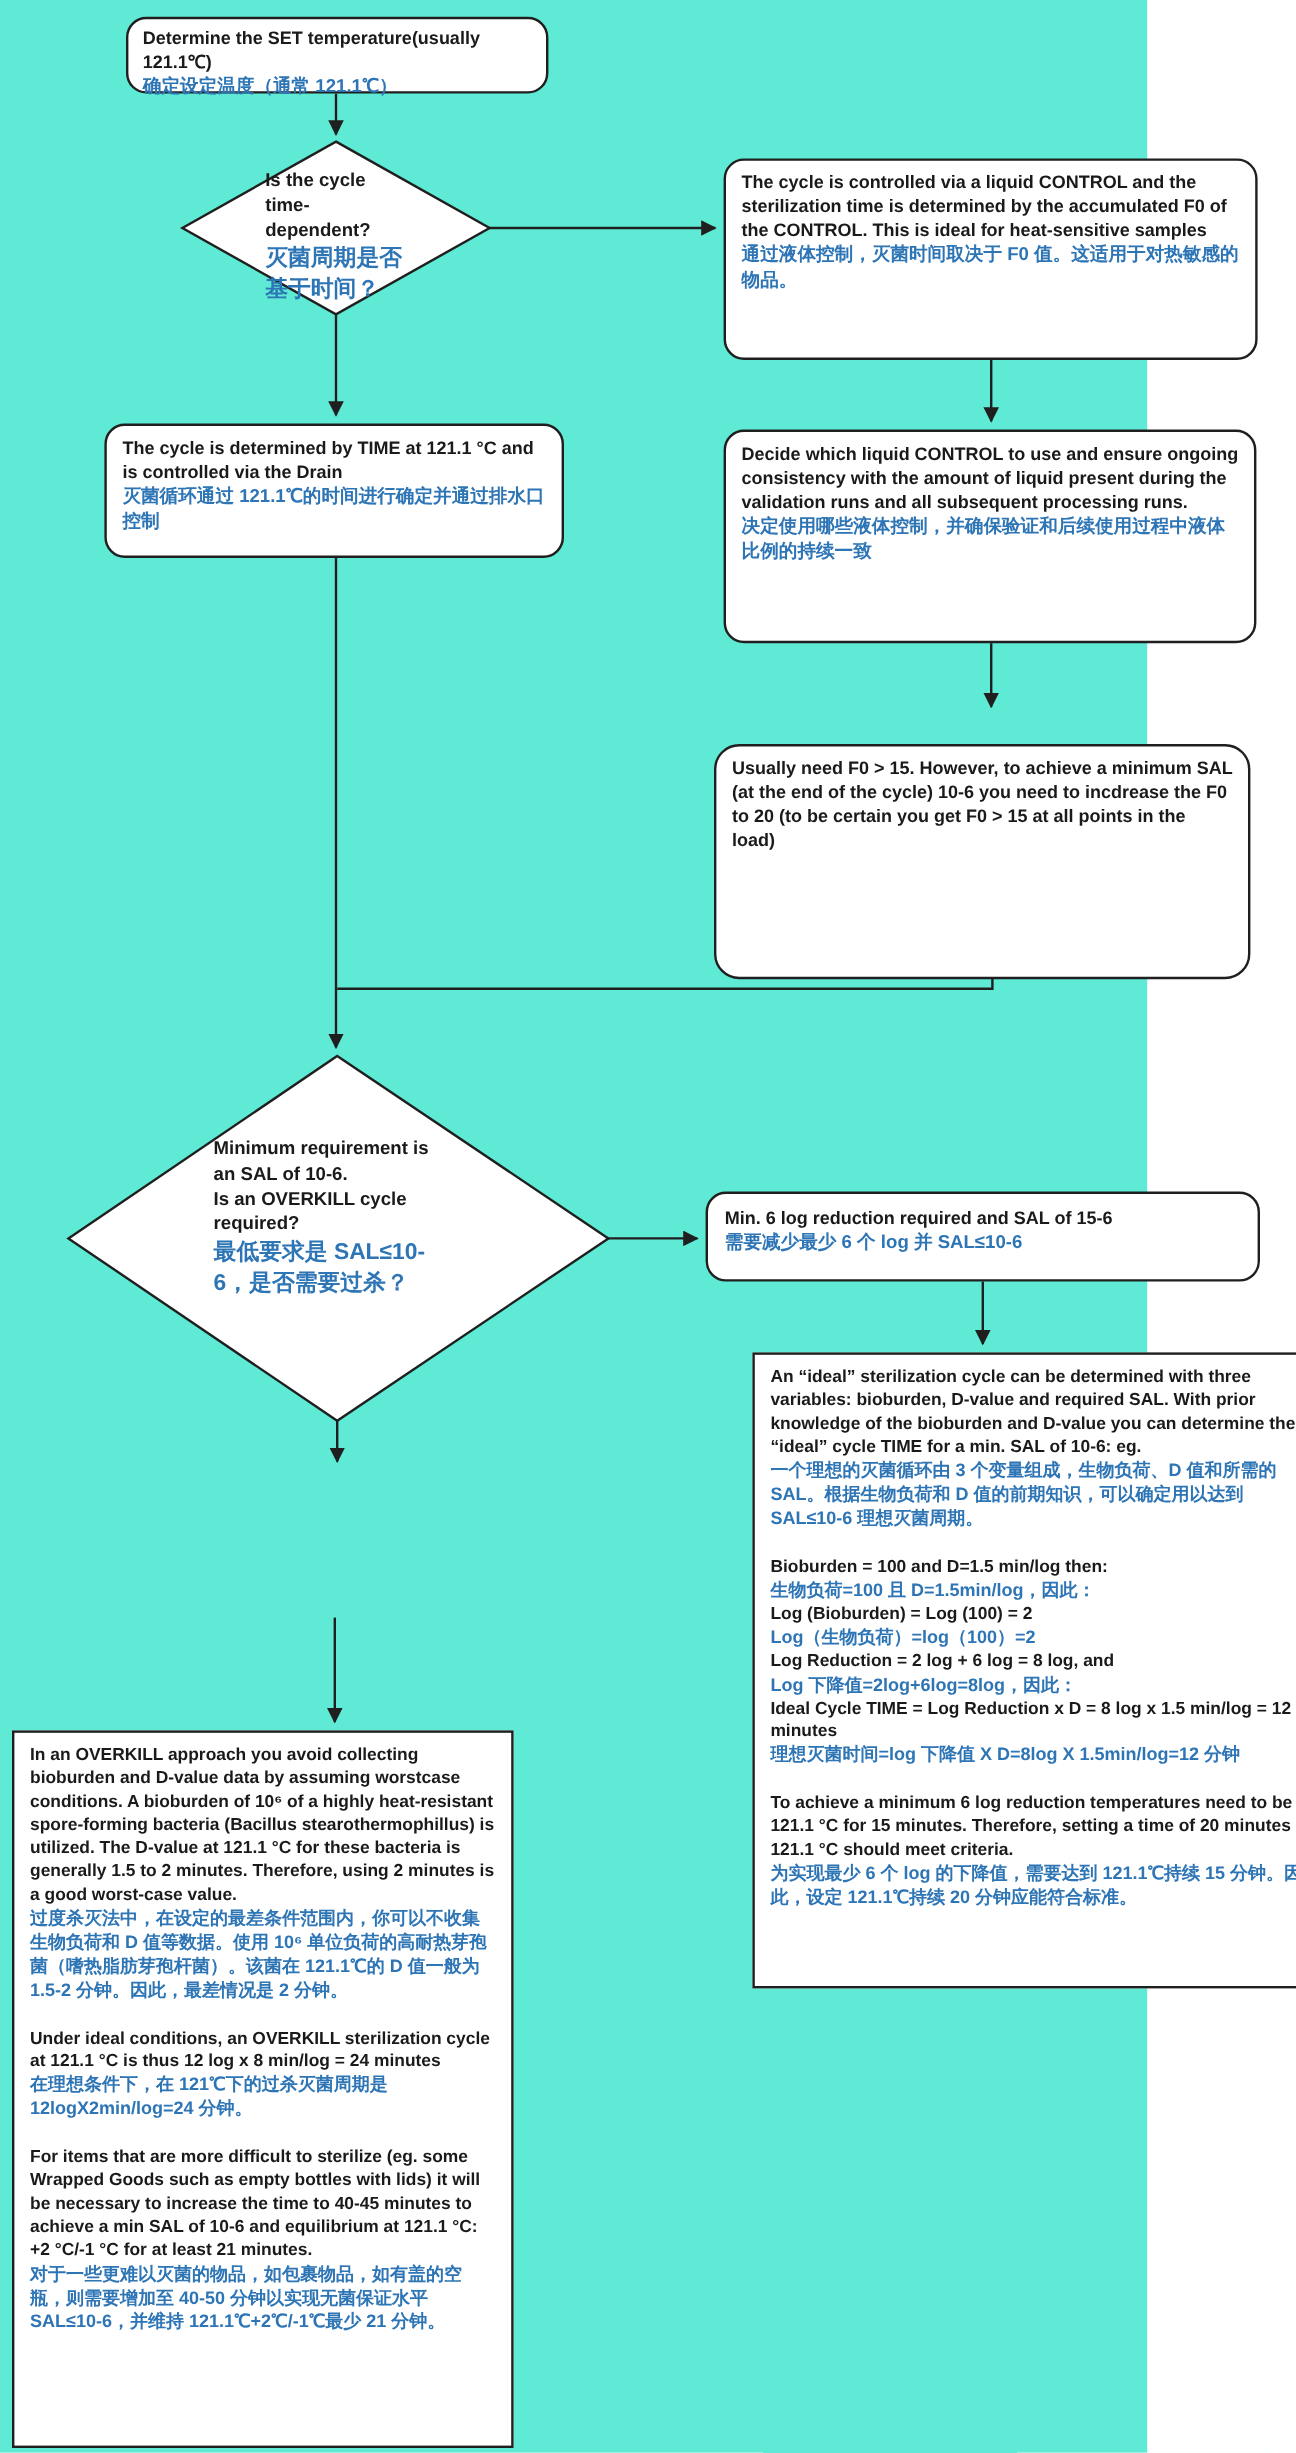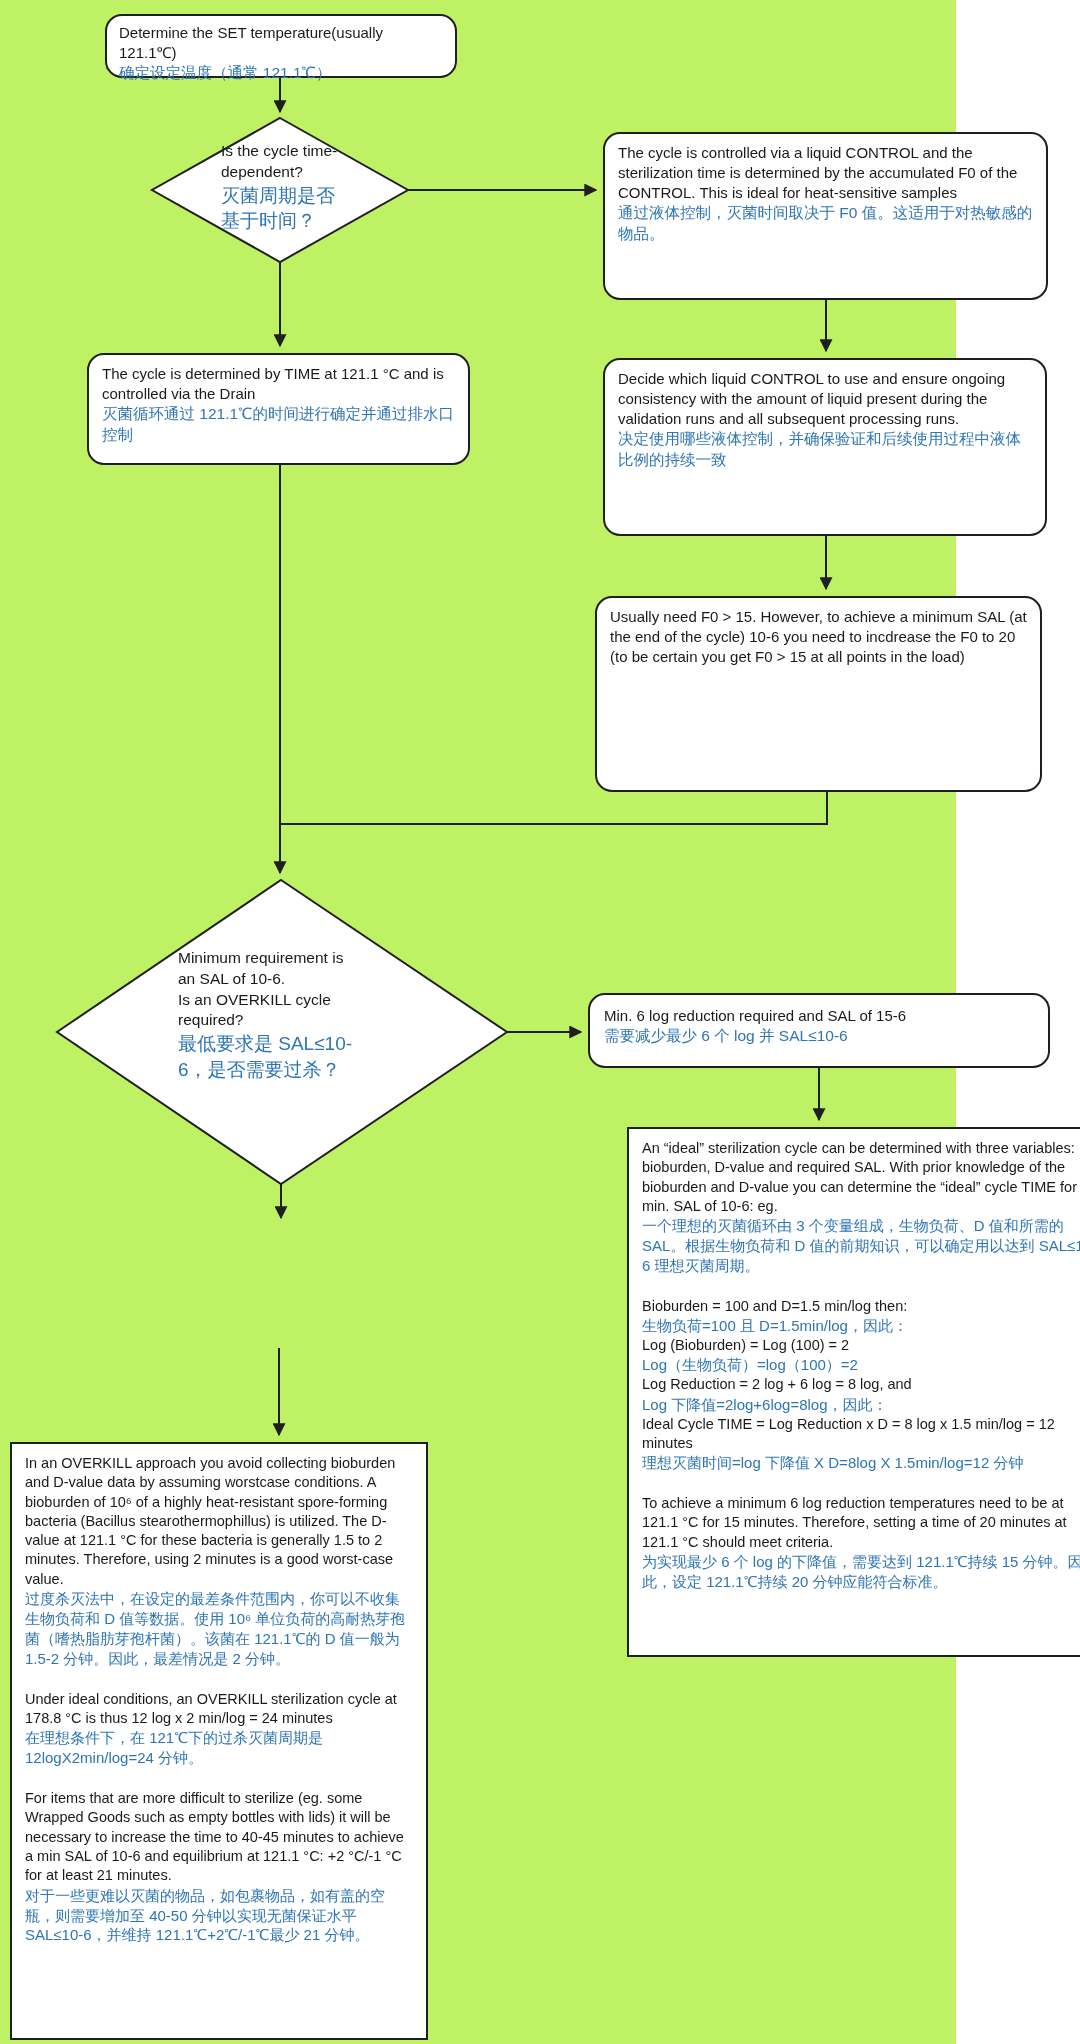--- a/index.html
+++ b/index.html
@@ -1,18 +1,18 @@
 <!DOCTYPE html>
 <html><head>
 <meta charset="utf-8">
 <style>
   html,body{margin:0;padding:0;background:#ffffff;}
   #canvas{
-    position:relative;width:956px;height:2044px;background:#bef264;
-    font-family:"Liberation Sans",sans-serif;color:#1a1a1a;
+    position:relative;width:956px;height:2044px;background:#5eead4;
+    font-family:"Liberation Sans",sans-serif;color:#1a1a1a;font-weight:bold;
   }
   #wires{position:absolute;left:0;top:0;width:1080px;height:2044px;}
   .box{
     position:absolute;border:2px solid #1f1f1f;background:#ffffff;
     box-sizing:border-box;padding:9px 13px;line-height:1.34;
   }
   .rounded{border-radius:17px;}
   .square{border-radius:0;}
   .en{color:#1a1a1a;font-size:15px;}
   .cn{color:#2E75B6;font-size:15.5px;}
@@ -69,21 +69,21 @@
   <div class="box rounded" style="left:87px;top:353px;width:383px;height:112px;">
     <div class="en">The cycle is determined by TIME at 121.1 °C and is controlled via the Drain</div>
     <div class="cn">灭菌循环通过 121.1℃的时间进行确定并通过排水口控制</div>
   </div>
 
   <div class="box rounded" style="left:603px;top:358px;width:444px;height:178px;">
     <div class="en">Decide which liquid CONTROL to use and ensure ongoing consistency with the amount of liquid present during the validation runs and all subsequent processing runs.</div>
     <div class="cn">决定使用哪些液体控制，并确保验证和后续使用过程中液体比例的持续一致</div>
   </div>
 
-  <div class="box rounded" style="left:595px;top:596px;width:447px;height:196px;">
+  <div class="box rounded" style="left:595px;top:620px;width:447px;height:196px;border-radius:21px;">
     <div class="en">Usually need F0 &gt; 15. However, to achieve a minimum SAL (at the end of the cycle) 10-6 you need to incdrease the F0 to 20 (to be certain you get F0 &gt; 15 at all points in the load)</div>
   </div>
 
   <div class="dtext" style="left:178px;top:948px;width:182px;">
     <div class="en">Minimum requirement is an SAL of 10-6.</div>
     <div class="en">Is an OVERKILL cycle required?</div>
     <div class="cn">最低要求是 SAL≤10-6，是否需要过杀？</div>
   </div>
 
   <div class="box rounded" style="left:588px;top:993px;width:462px;height:75px;padding:11px 14px;">
@@ -106,20 +106,20 @@
     <div class="cn">理想灭菌时间=log 下降值 X D=8log X 1.5min/log=12 分钟</div>
     <div class="gap"></div>
     <div class="en">To achieve a minimum 6 log reduction temperatures need to be at 121.1 °C for 15 minutes. Therefore, setting a time of 20 minutes at 121.1 °C should meet criteria.</div>
     <div class="cn">为实现最少 6 个 log 的下降值，需要达到 121.1℃持续 15 分钟。因此，设定 121.1℃持续 20 分钟应能符合标准。</div>
   </div>
 
   <div class="box square dense" style="left:10px;top:1442px;width:418px;height:598px;padding:10px 13px;">
     <div class="en">In an OVERKILL approach you avoid collecting bioburden and D-value data by assuming worstcase conditions. A bioburden of 10⁶ of a highly heat-resistant spore-forming bacteria (Bacillus stearothermophillus) is utilized. The D-value at 121.1 °C for these bacteria is generally 1.5 to 2 minutes. Therefore, using 2 minutes is a good worst-case value.</div>
     <div class="cn">过度杀灭法中，在设定的最差条件范围内，你可以不收集生物负荷和 D 值等数据。使用 10⁶ 单位负荷的高耐热芽孢菌（嗜热脂肪芽孢杆菌）。该菌在 121.1℃的 D 值一般为 1.5-2 分钟。因此，最差情况是 2 分钟。</div>
     <div class="gap"></div>
-    <div class="en">Under ideal conditions, an OVERKILL sterilization cycle at 178.8 °C is thus 12 log x 2 min/log = 24 minutes</div>
+    <div class="en">Under ideal conditions, an OVERKILL sterilization cycle at 121.1 °C is thus 12 log x 8 min/log = 24 minutes</div>
     <div class="cn">在理想条件下，在 121℃下的过杀灭菌周期是 12logX2min/log=24 分钟。</div>
     <div class="gap"></div>
     <div class="en">For items that are more difficult to sterilize (eg. some Wrapped Goods such as empty bottles with lids) it will be necessary to increase the time to 40-45 minutes to achieve a min SAL of 10-6 and equilibrium at 121.1 °C: +2 °C/-1 °C for at least 21 minutes.</div>
     <div class="cn">对于一些更难以灭菌的物品，如包裹物品，如有盖的空瓶，则需要增加至 40-50 分钟以实现无菌保证水平 SAL≤10-6，并维持 121.1℃+2℃/-1℃最少 21 分钟。</div>
   </div>
 
 </div>
 
 </body></html>

